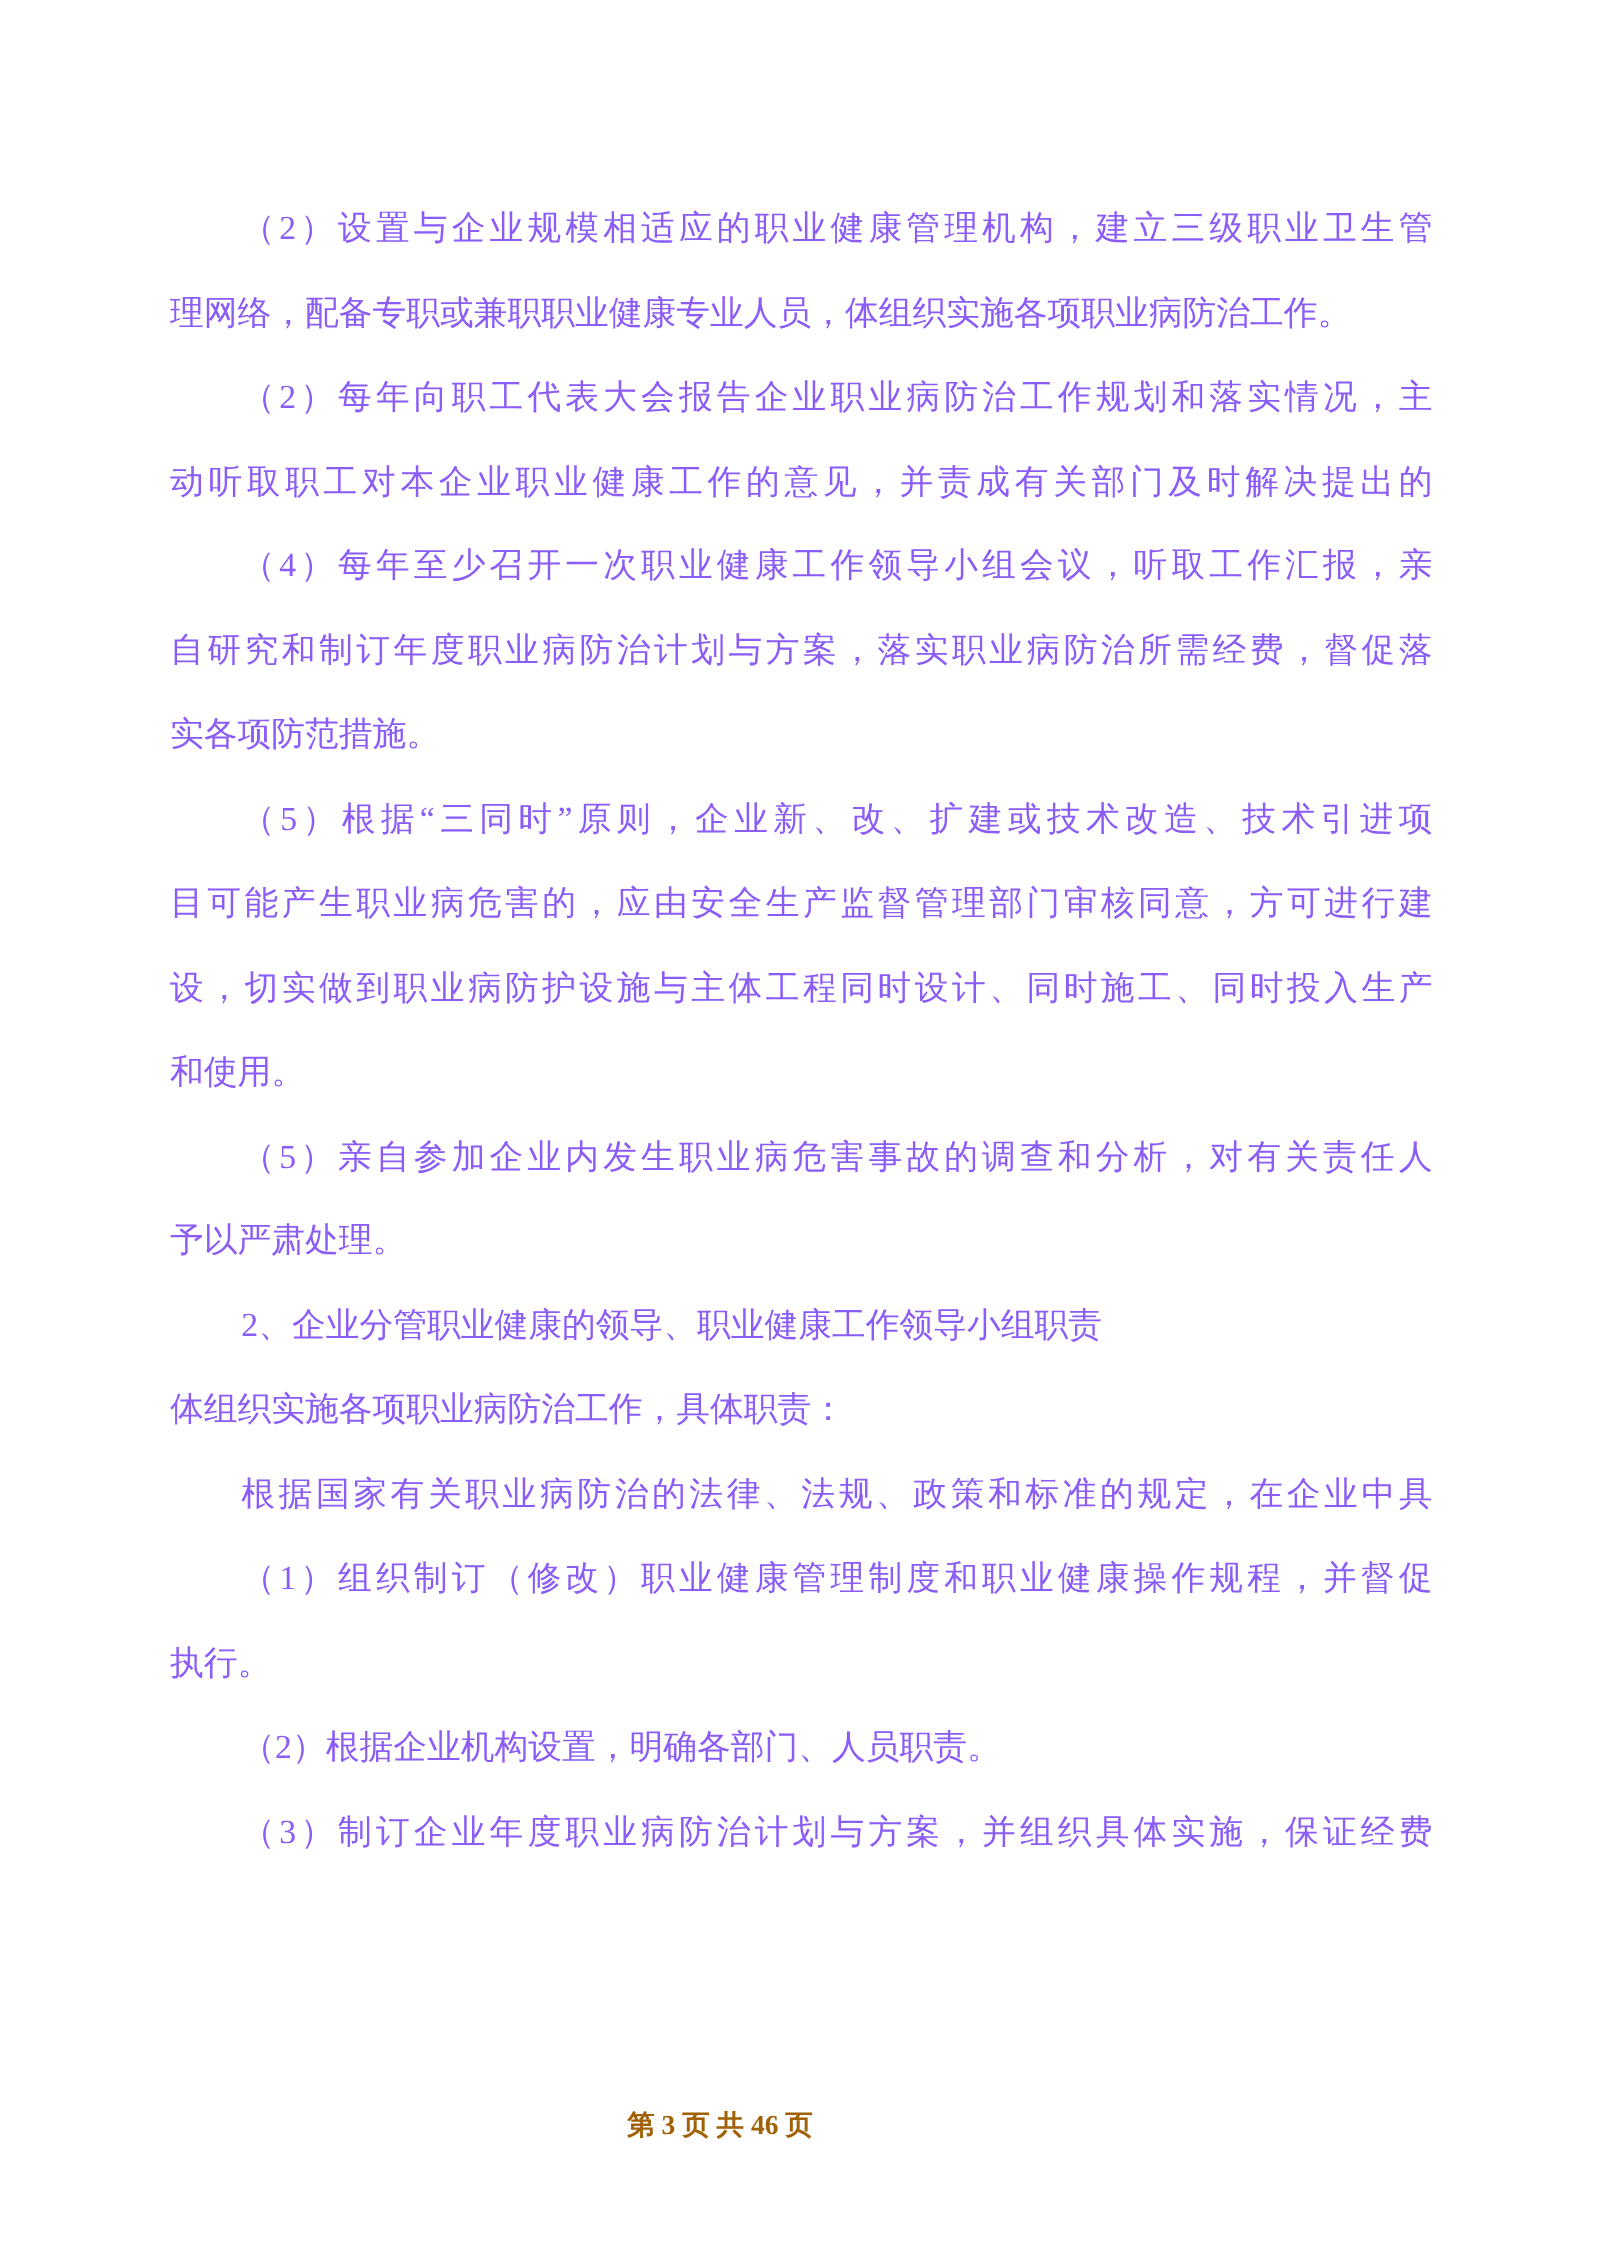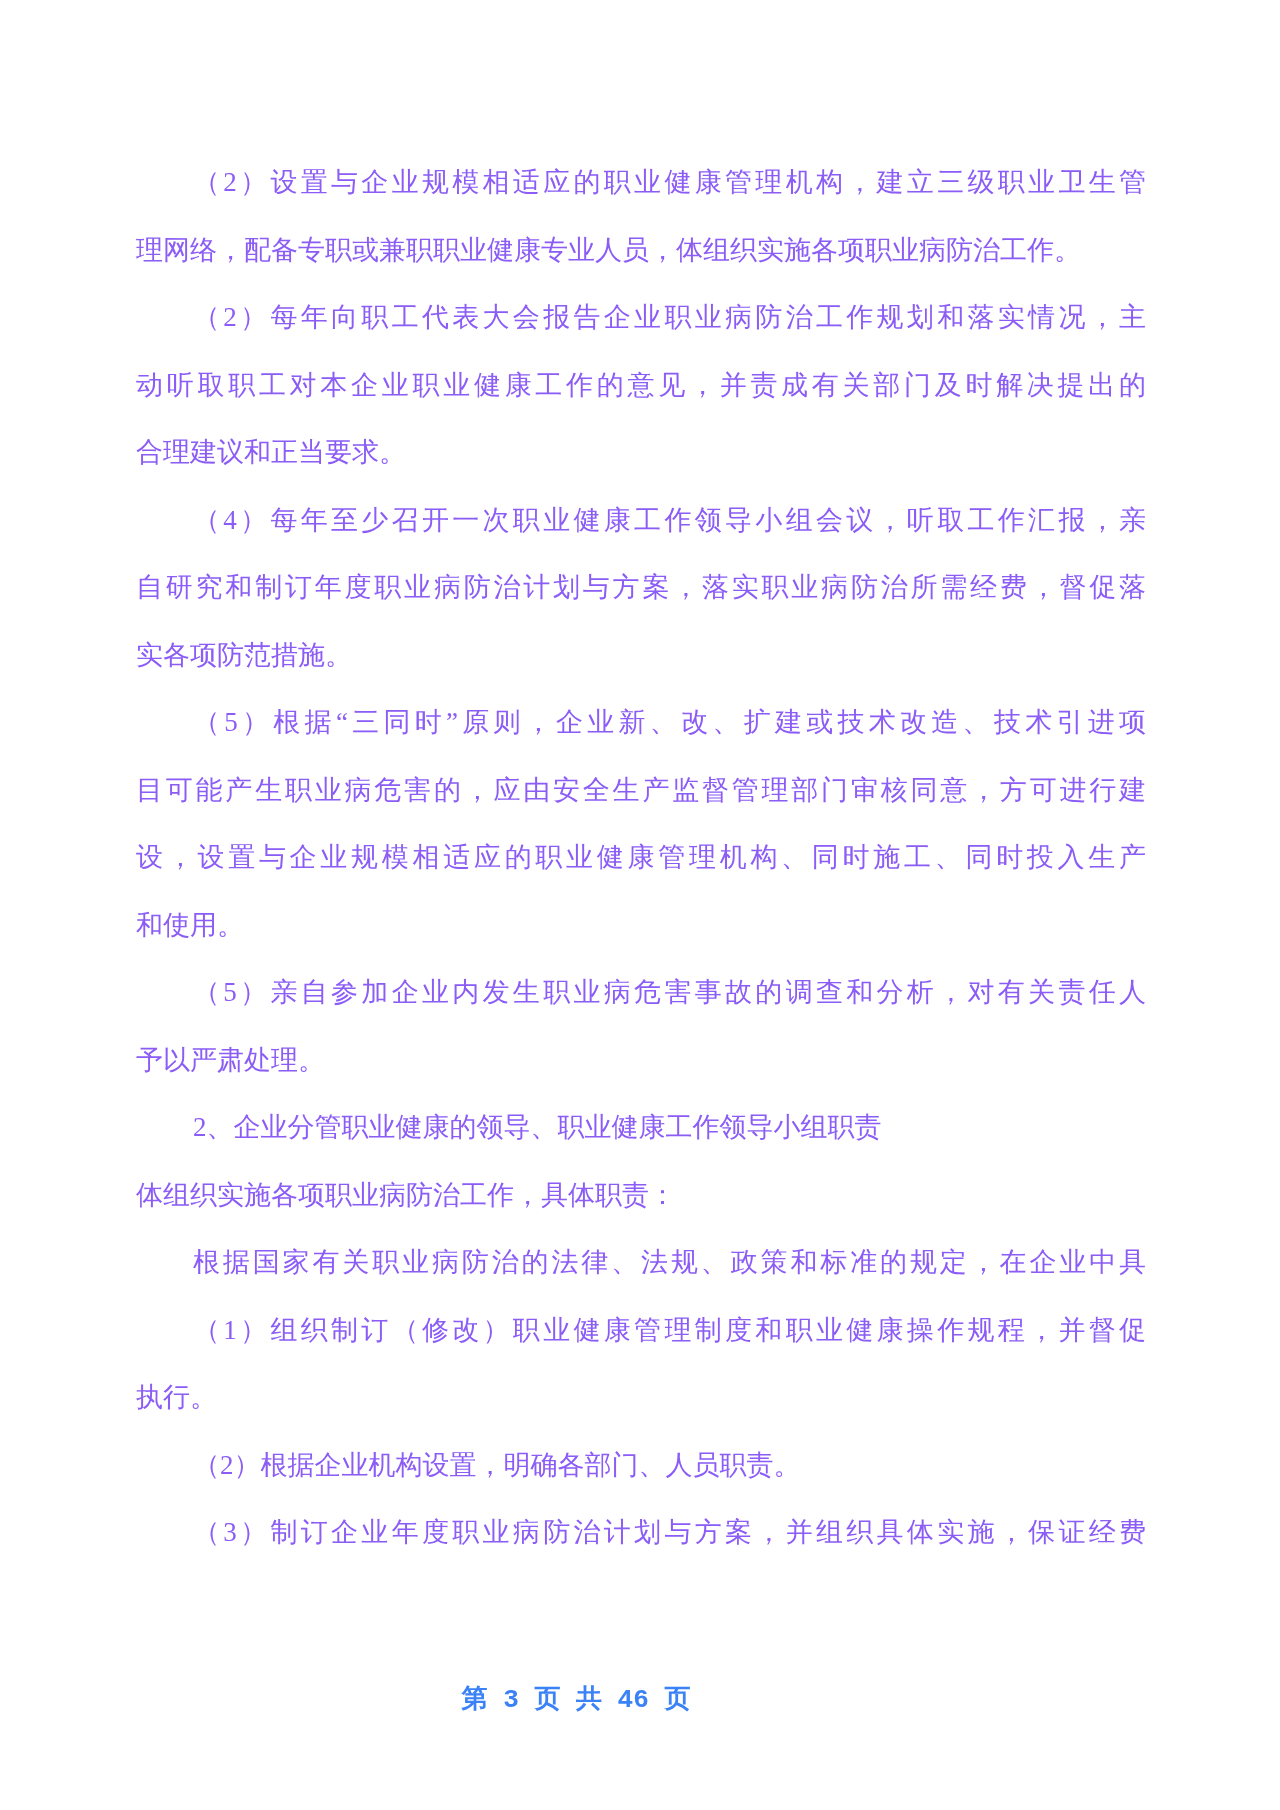--- a/index.html
+++ b/index.html
@@ -37,42 +37,41 @@
     text-align-last: left;
   }
   .footer {
     position: absolute;
     left: 0;
     top: 1686px;
     width: 1152px;
     height: 28px;
     line-height: 28px;
     text-align: center;
-    font-size: 26px;
+    font-size: 22px;
     font-weight: 700;
-    color: #3b82f6;
-    font-family: Liberation Mono, monospace;
+    color: #a16207;
+    font-family: Liberation Serif, serif;
   }
 </style>
 </head>
 <body>
 
 <div class="page">
   <div class="doc-body" id="doc-body">
       <div class="line indent">（2）设置与企业规模相适应的职业健康管理机构，建立三级职业卫生管</div>
       <div class="line end">理网络，配备专职或兼职职业健康专业人员，体组织实施各项职业病防治工作。</div>
       <div class="line indent">（2）每年向职工代表大会报告企业职业病防治工作规划和落实情况，主</div>
       <div class="line">动听取职工对本企业职业健康工作的意见，并责成有关部门及时解决提出的</div>
-      <div class="line end">合理建议和正当要求。</div>
       <div class="line indent">（4）每年至少召开一次职业健康工作领导小组会议，听取工作汇报，亲</div>
       <div class="line">自研究和制订年度职业病防治计划与方案，落实职业病防治所需经费，督促落</div>
       <div class="line end">实各项防范措施。</div>
       <div class="line indent">（5）根据“三同时”原则，企业新、改、扩建或技术改造、技术引进项</div>
       <div class="line">目可能产生职业病危害的，应由安全生产监督管理部门审核同意，方可进行建</div>
-      <div class="line">设，设置与企业规模相适应的职业健康管理机构、同时施工、同时投入生产</div>
+      <div class="line">设，切实做到职业病防护设施与主体工程同时设计、同时施工、同时投入生产</div>
       <div class="line end">和使用。</div>
       <div class="line indent">（5）亲自参加企业内发生职业病危害事故的调查和分析，对有关责任人</div>
       <div class="line end">予以严肃处理。</div>
       <div class="line indent end">2、企业分管职业健康的领导、职业健康工作领导小组职责</div>
       <div class="line end">体组织实施各项职业病防治工作，具体职责：</div>
       <div class="line indent">根据国家有关职业病防治的法律、法规、政策和标准的规定，在企业中具</div>
       <div class="line indent">（1）组织制订（修改）职业健康管理制度和职业健康操作规程，并督促</div>
       <div class="line end">执行。</div>
       <div class="line indent end">（2）根据企业机构设置，明确各部门、人员职责。</div>
       <div class="line indent">（3）制订企业年度职业病防治计划与方案，并组织具体实施，保证经费</div>

